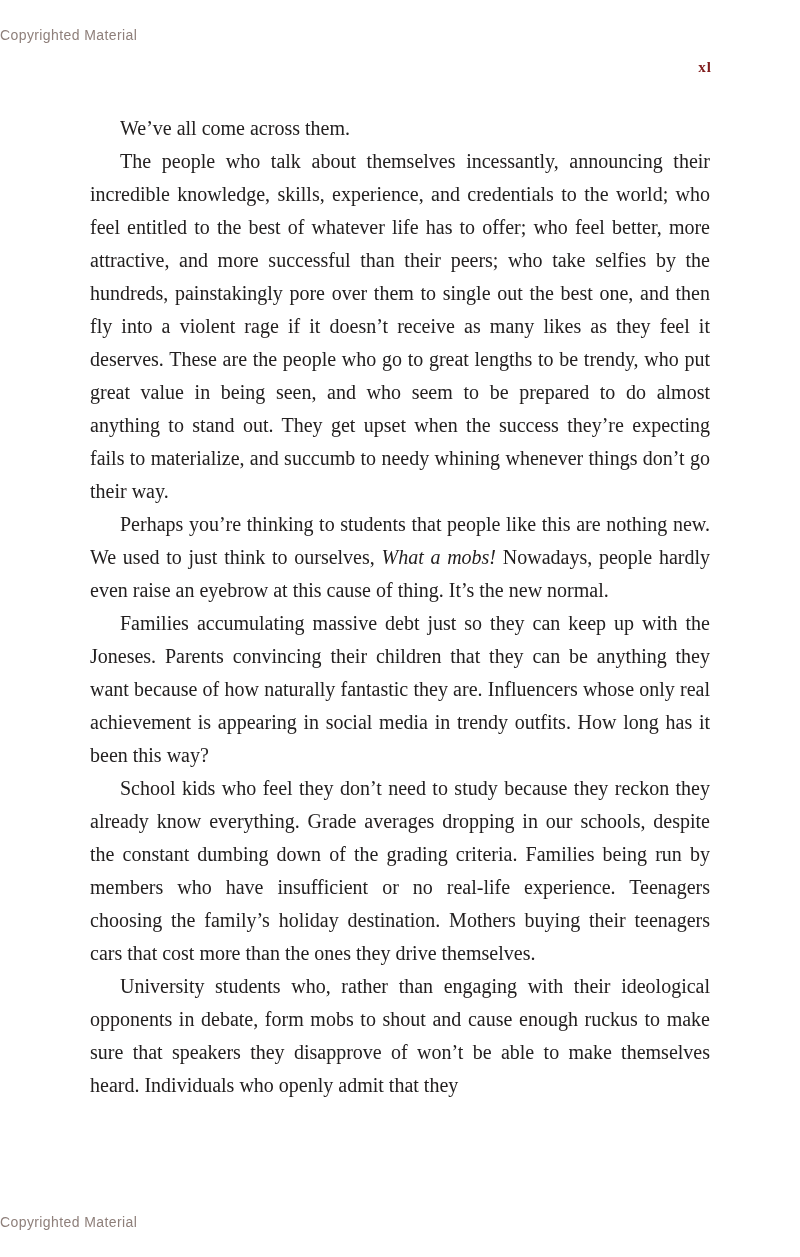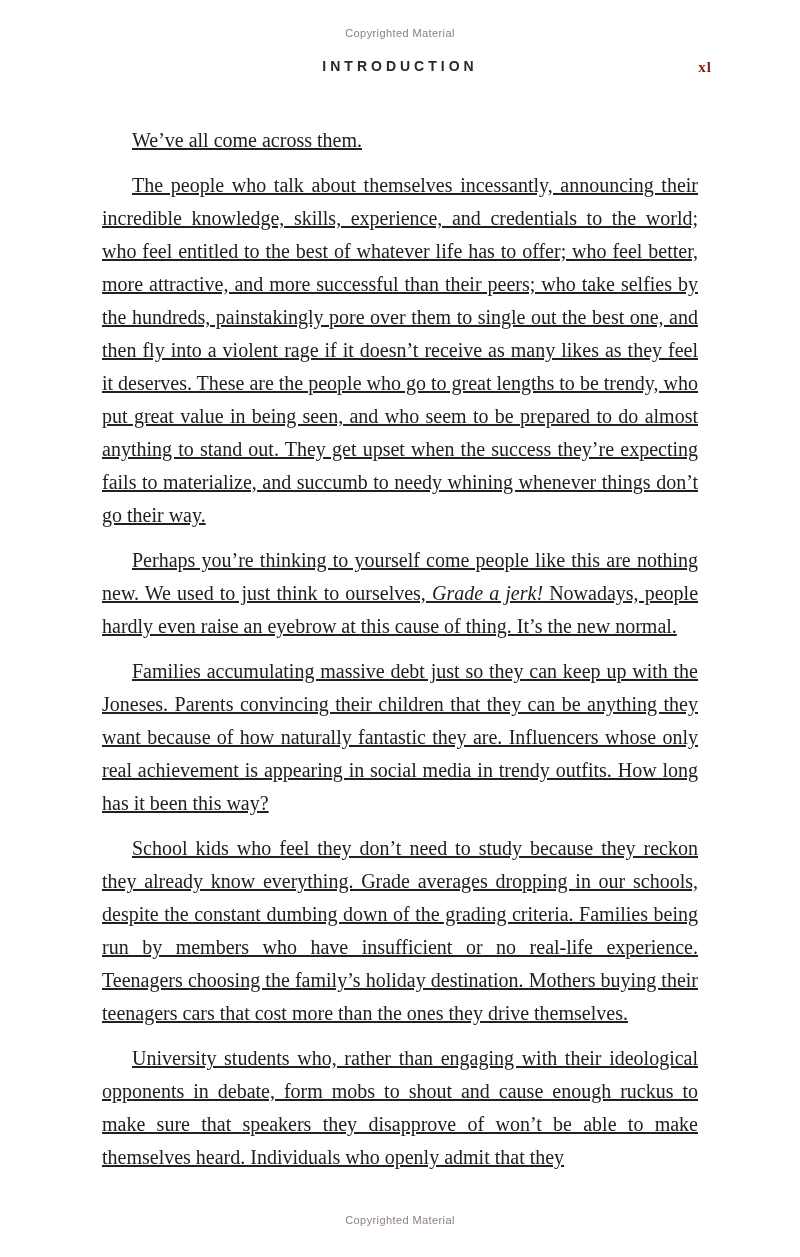--- a/index.html
+++ b/index.html
@@ -13,23 +13,23 @@
     height: 1257px;
     background: #ffffff;
     font-family: "Liberation Serif", serif;
     color: #232020;
     overflow: hidden;
   }
   .copyright-notice {
     position: absolute;
     left: 0;
     width: 100%;
-    text-align: center;
+    text-align: left;
     font-family: "Liberation Sans", sans-serif;
-    font-size: 11px;
+    font-size: 14px;
     letter-spacing: 0.4px;
     color: #8e7f7a;
   }
   .copyright-top { top: 27px; }
   .copyright-bottom { top: 1214px; }
 
   .running-head {
     position: absolute;
     top: 58px;
     left: 90px;
@@ -60,44 +60,42 @@
     position: absolute;
     top: 112px;
     left: 90px;
     width: 620px;
     font-size: 20px;
     line-height: 33px;
     text-align: justify;
     color: #232020;
   }
   .body-text p {
-    margin: 12px;
+    margin: 0;
     text-indent: 30px;
-    text-decoration: underline;
   }
   .body-text .ital {
     font-style: italic;
   }
 </style>
 </head>
 <body>
 
 <div class="page">
 
   <div class="copyright-notice copyright-top">Copyrighted Material</div>
 
   <div class="running-head">
-    <span class="chapter-title">INTRODUCTION</span>
     <span class="folio">xl</span>
   </div>
 
   <div class="body-text">
     <p>We’ve all come across them.</p>
     <p>The people who talk about themselves incessantly, announcing their incredible knowledge, skills, experience, and credentials to the world; who feel entitled to the best of whatever life has to offer; who feel better, more attractive, and more successful than their peers; who take selfies by the hundreds, painstakingly pore over them to single out the best one, and then fly into a violent rage if it doesn’t receive as many likes as they feel it deserves. These are the people who go to great lengths to be trendy, who put great value in being seen, and who seem to be prepared to do almost anything to stand out. They get upset when the success they’re expecting fails to materialize, and succumb to needy whining whenever things don’t go their way.</p>
-    <p><span>Perhaps you’re thinking to yourself come people like this are nothing new. We used to just think to ourselves, </span><span class="ital">Grade a jerk!</span><span> Nowadays, people hardly even raise an eyebrow at this cause of thing. It’s the new normal.</span></p>
+    <p><span>Perhaps you’re thinking to students that people like this are nothing new. We used to just think to ourselves, </span><span class="ital">What a mobs!</span><span> Nowadays, people hardly even raise an eyebrow at this cause of thing. It’s the new normal.</span></p>
     <p>Families accumulating massive debt just so they can keep up with the Joneses. Parents convincing their children that they can be anything they want because of how naturally fantastic they are. Influencers whose only real achievement is appearing in social media in trendy outfits. How long has it been this way?</p>
     <p>School kids who feel they don’t need to study because they reckon they already know everything. Grade averages dropping in our schools, despite the constant dumbing down of the grading criteria. Families being run by members who have insufficient or no real-life experience. Teenagers choosing the family’s holiday destination. Mothers buying their teenagers cars that cost more than the ones they drive themselves.</p>
     <p>University students who, rather than engaging with their ideological opponents in debate, form mobs to shout and cause enough ruckus to make sure that speakers they disapprove of won’t be able to make themselves heard. Individuals who openly admit that they</p>
   </div>
 
   <div class="copyright-notice copyright-bottom">Copyrighted Material</div>
 
 </div>
 
 </body></html>

